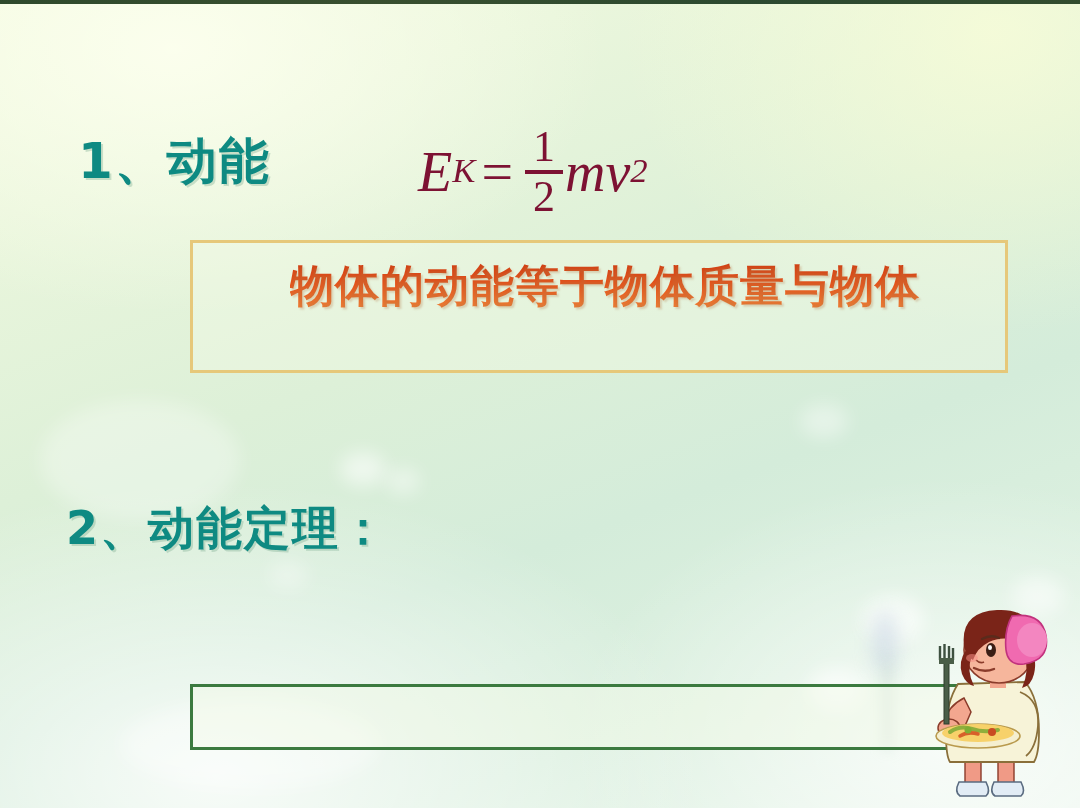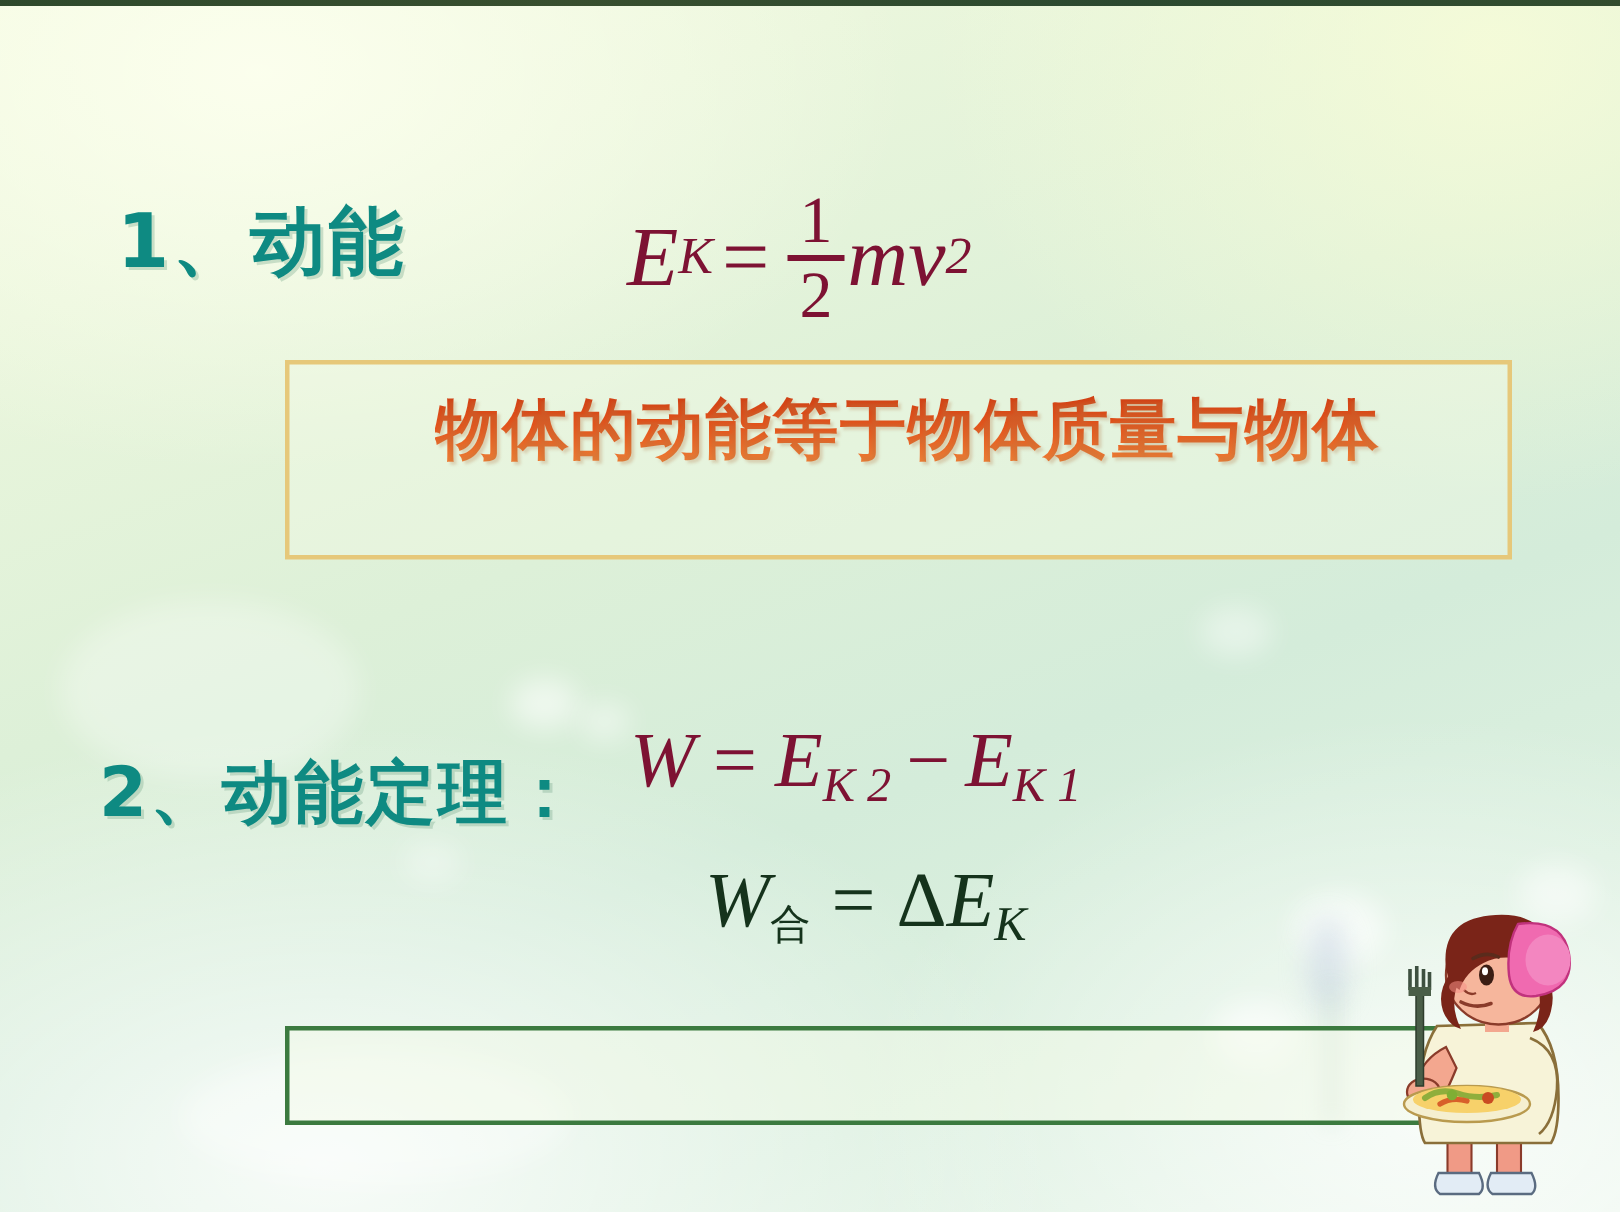--- a/index.html
+++ b/index.html
@@ -212,27 +212,21 @@
     <span>m</span>
       <span>v</span>
       <sup>2</sup>
   </div>
 
   <div class="stmt-box" id="box-ke"></div>
   <div class="stmt-text" id="stmt-ke-line1">物体的动能等于物体质量与物体</div>
 
   <div class="cn-head" id="head-2">2、动能定理：</div>
 
-  <div class="math" id="formula-wk">
-    <span>W</span><span class="eq">=</span><span>E</span><sub>K 2</sub><span class="minus">−</span><span>E</span><sub>K 1</sub>
-  </div>
-
-  <div class="math" id="formula-wnet">
-    <span>W</span><span class="cnsub">合</span><span class="eq">=</span><span class="delta">Δ</span><span>E</span><sub>K</sub>
-  </div>
+
 
   <div class="stmt-box" id="box-wk"></div>
 
   <svg id="girl" viewBox="0 0 164 202">
 
     <rect x="49" y="148" width="16" height="32" fill="#f09a86" stroke="#8a3b2a" stroke-width="1.4"></rect>
     <rect x="82" y="148" width="16" height="32" fill="#f09a86" stroke="#8a3b2a" stroke-width="1.4"></rect>
 
     <path d="M43 176 q-5 10 1 14 h26 q5 -4 0 -14 z" fill="#e2ecf5" stroke="#5a6b80" stroke-width="1.6"></path>
     <path d="M78 176 q-5 10 1 14 h26 q5 -4 0 -14 z" fill="#e2ecf5" stroke="#5a6b80" stroke-width="1.6"></path>

